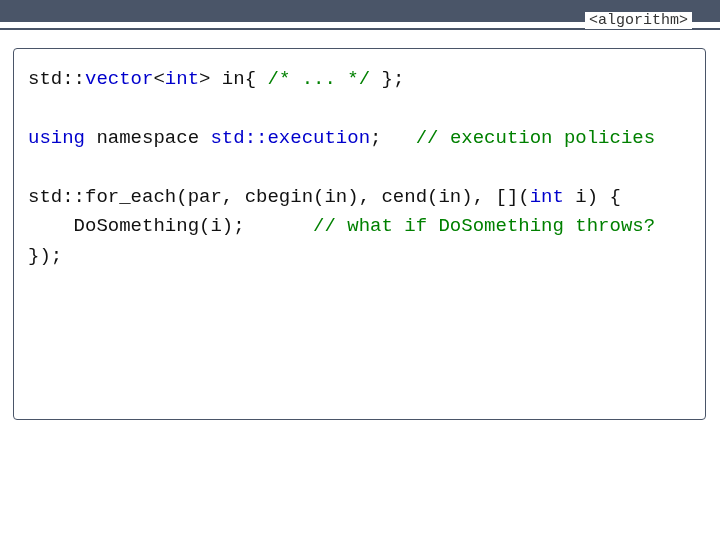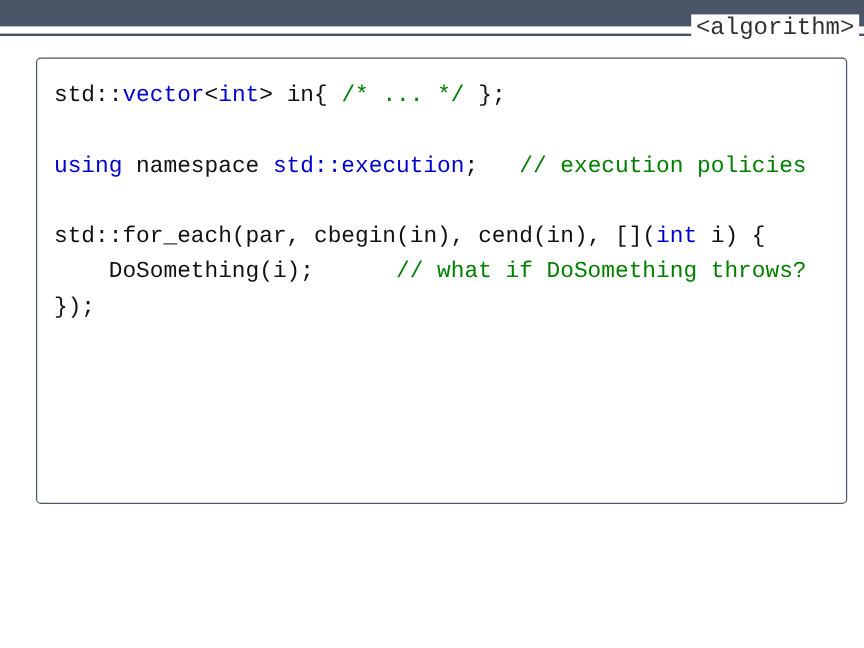--- a/index.html
+++ b/index.html
@@ -3,27 +3,27 @@
 <meta charset="utf-8">
 <style>
   * { margin: 0; padding: 0; box-sizing: border-box; }
   html, body { width: 720px; height: 540px; font-family: Georgia, 'Times New Roman', serif; background: #fff; overflow: hidden; }
   .slide { width: 720px; height: 540px; position: relative; background: #fff; }
   .topbar { height: 22px; background: #4a5568; width: 100%; }
   .topdivider { height: 2px; background: #4a5568; margin: 6px 0 0 0; width: 100%; }
   .header-row { position: relative; padding: 0 36px; }
   .title { font-size: 42px; color: #3b3b3b; font-weight: 400; margin-top: 14px; letter-spacing: 0.5px; }
   .header-tag {
-    position: absolute; top: -18px; right: 4px;
+    position: absolute; top: -18px; right: 28px;
     font-family: Consolas, 'Courier New', monospace;
-    font-size: 20px; color: #333;
+    font-size: 15px; color: #333;
     background: #fff; padding: 0 4px;
   }
   .codebox {
-    margin: 18px 14px 0 30px;
+    margin: 18px 14px 0 13px;
     border: 1.5px solid #4a5568;
     border-radius: 4px;
     padding: 16px 14px 16px 14px;
     background: #fff;
     height: 372px;
   }
   .code { font-family: Consolas, 'Courier New', monospace; font-size: 19px; line-height: 1.55; color: #111; white-space: pre; }
   .kw  { color: #0000cc; }
   .cm  { color: #008000; }
 </style>

